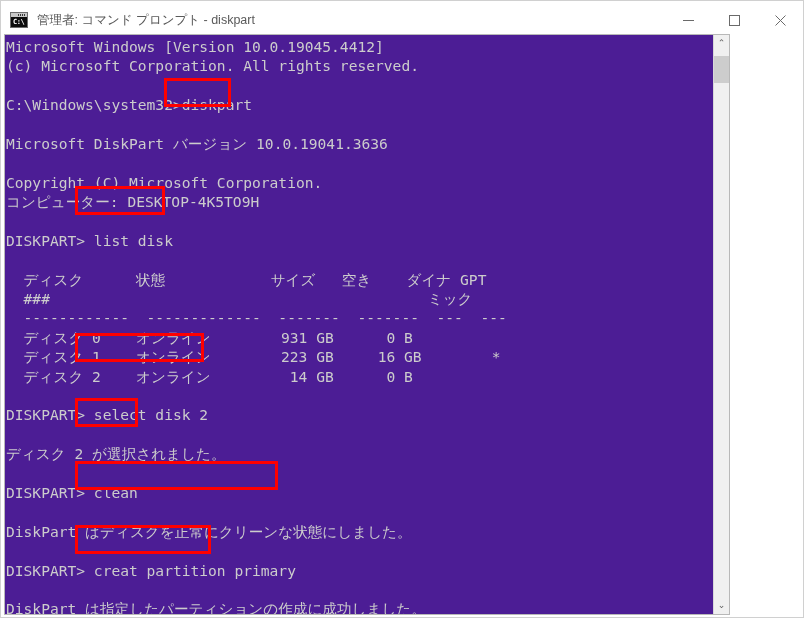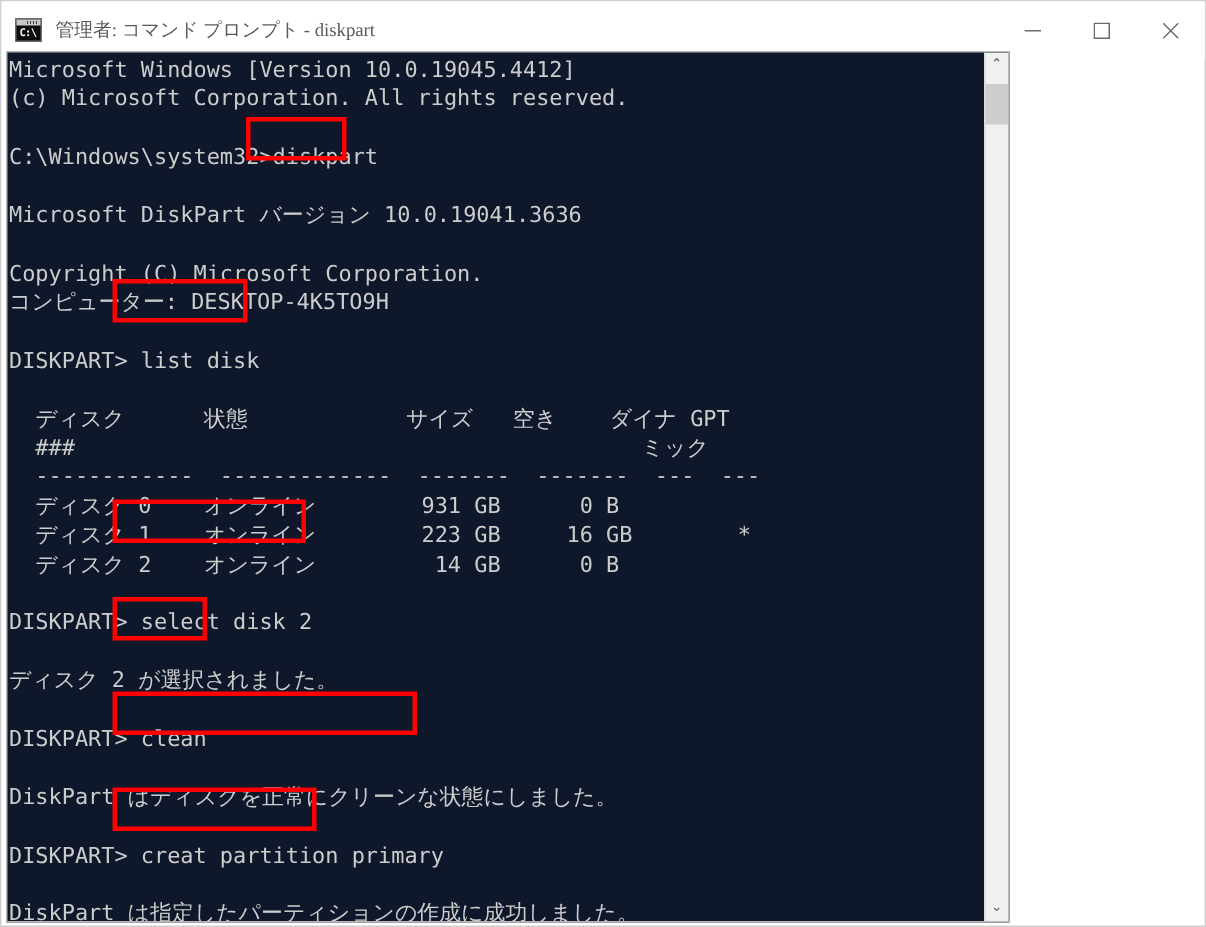--- a/index.html
+++ b/index.html
@@ -34,34 +34,34 @@
     position:absolute;right:1px;top:1px;width:8px;height:2px;
     background:repeating-linear-gradient(to right,#3a3a3a 0 1px,transparent 1px 2px);
   }
   .cmd-icon .prompt{
     position:absolute;left:2px;top:5px;font-family:"DejaVu Sans Mono",monospace;
     font-size:7px;line-height:8px;color:#ffffff;letter-spacing:-0.5px;font-weight:bold;
   }
   .title-text{
     margin-left:9px;font-size:12.5px;color:#5a5a5a;
     white-space:nowrap;overflow:hidden;text-overflow:ellipsis;
-    font-family:Liberation Serif, serif;
+    font-family:Liberation Sans, sans-serif;
   }
   .winbtns{display:flex;height:38px;flex:0 0 auto;}
   .winbtn{
     width:46px;height:38px;display:flex;align-items:center;justify-content:center;
     background:#ffffff;
   }
   .winbtn svg{display:block;}
   .winbtn line,.winbtn rect{stroke:#6a6a6a;stroke-width:1;fill:none;}
 
   
   .console{
-    position:absolute;left:3px;top:33px;width:669px;height:581px;
-    background:#0f172a;
+    position:absolute;left:3px;top:33px;width:726px;height:581px;
+    background:#4c1d95;
     overflow:hidden;
     border:1px solid #b8b8b8;
     box-sizing:border-box;
   }
   .term{
     position:absolute;left:0;top:0;width:765px;height:100%;
     font-family:"DejaVu Sans Mono","Liberation Mono",monospace;
     font-size:14.6px;
     line-height:19.4px;
     color:#cccccc;

